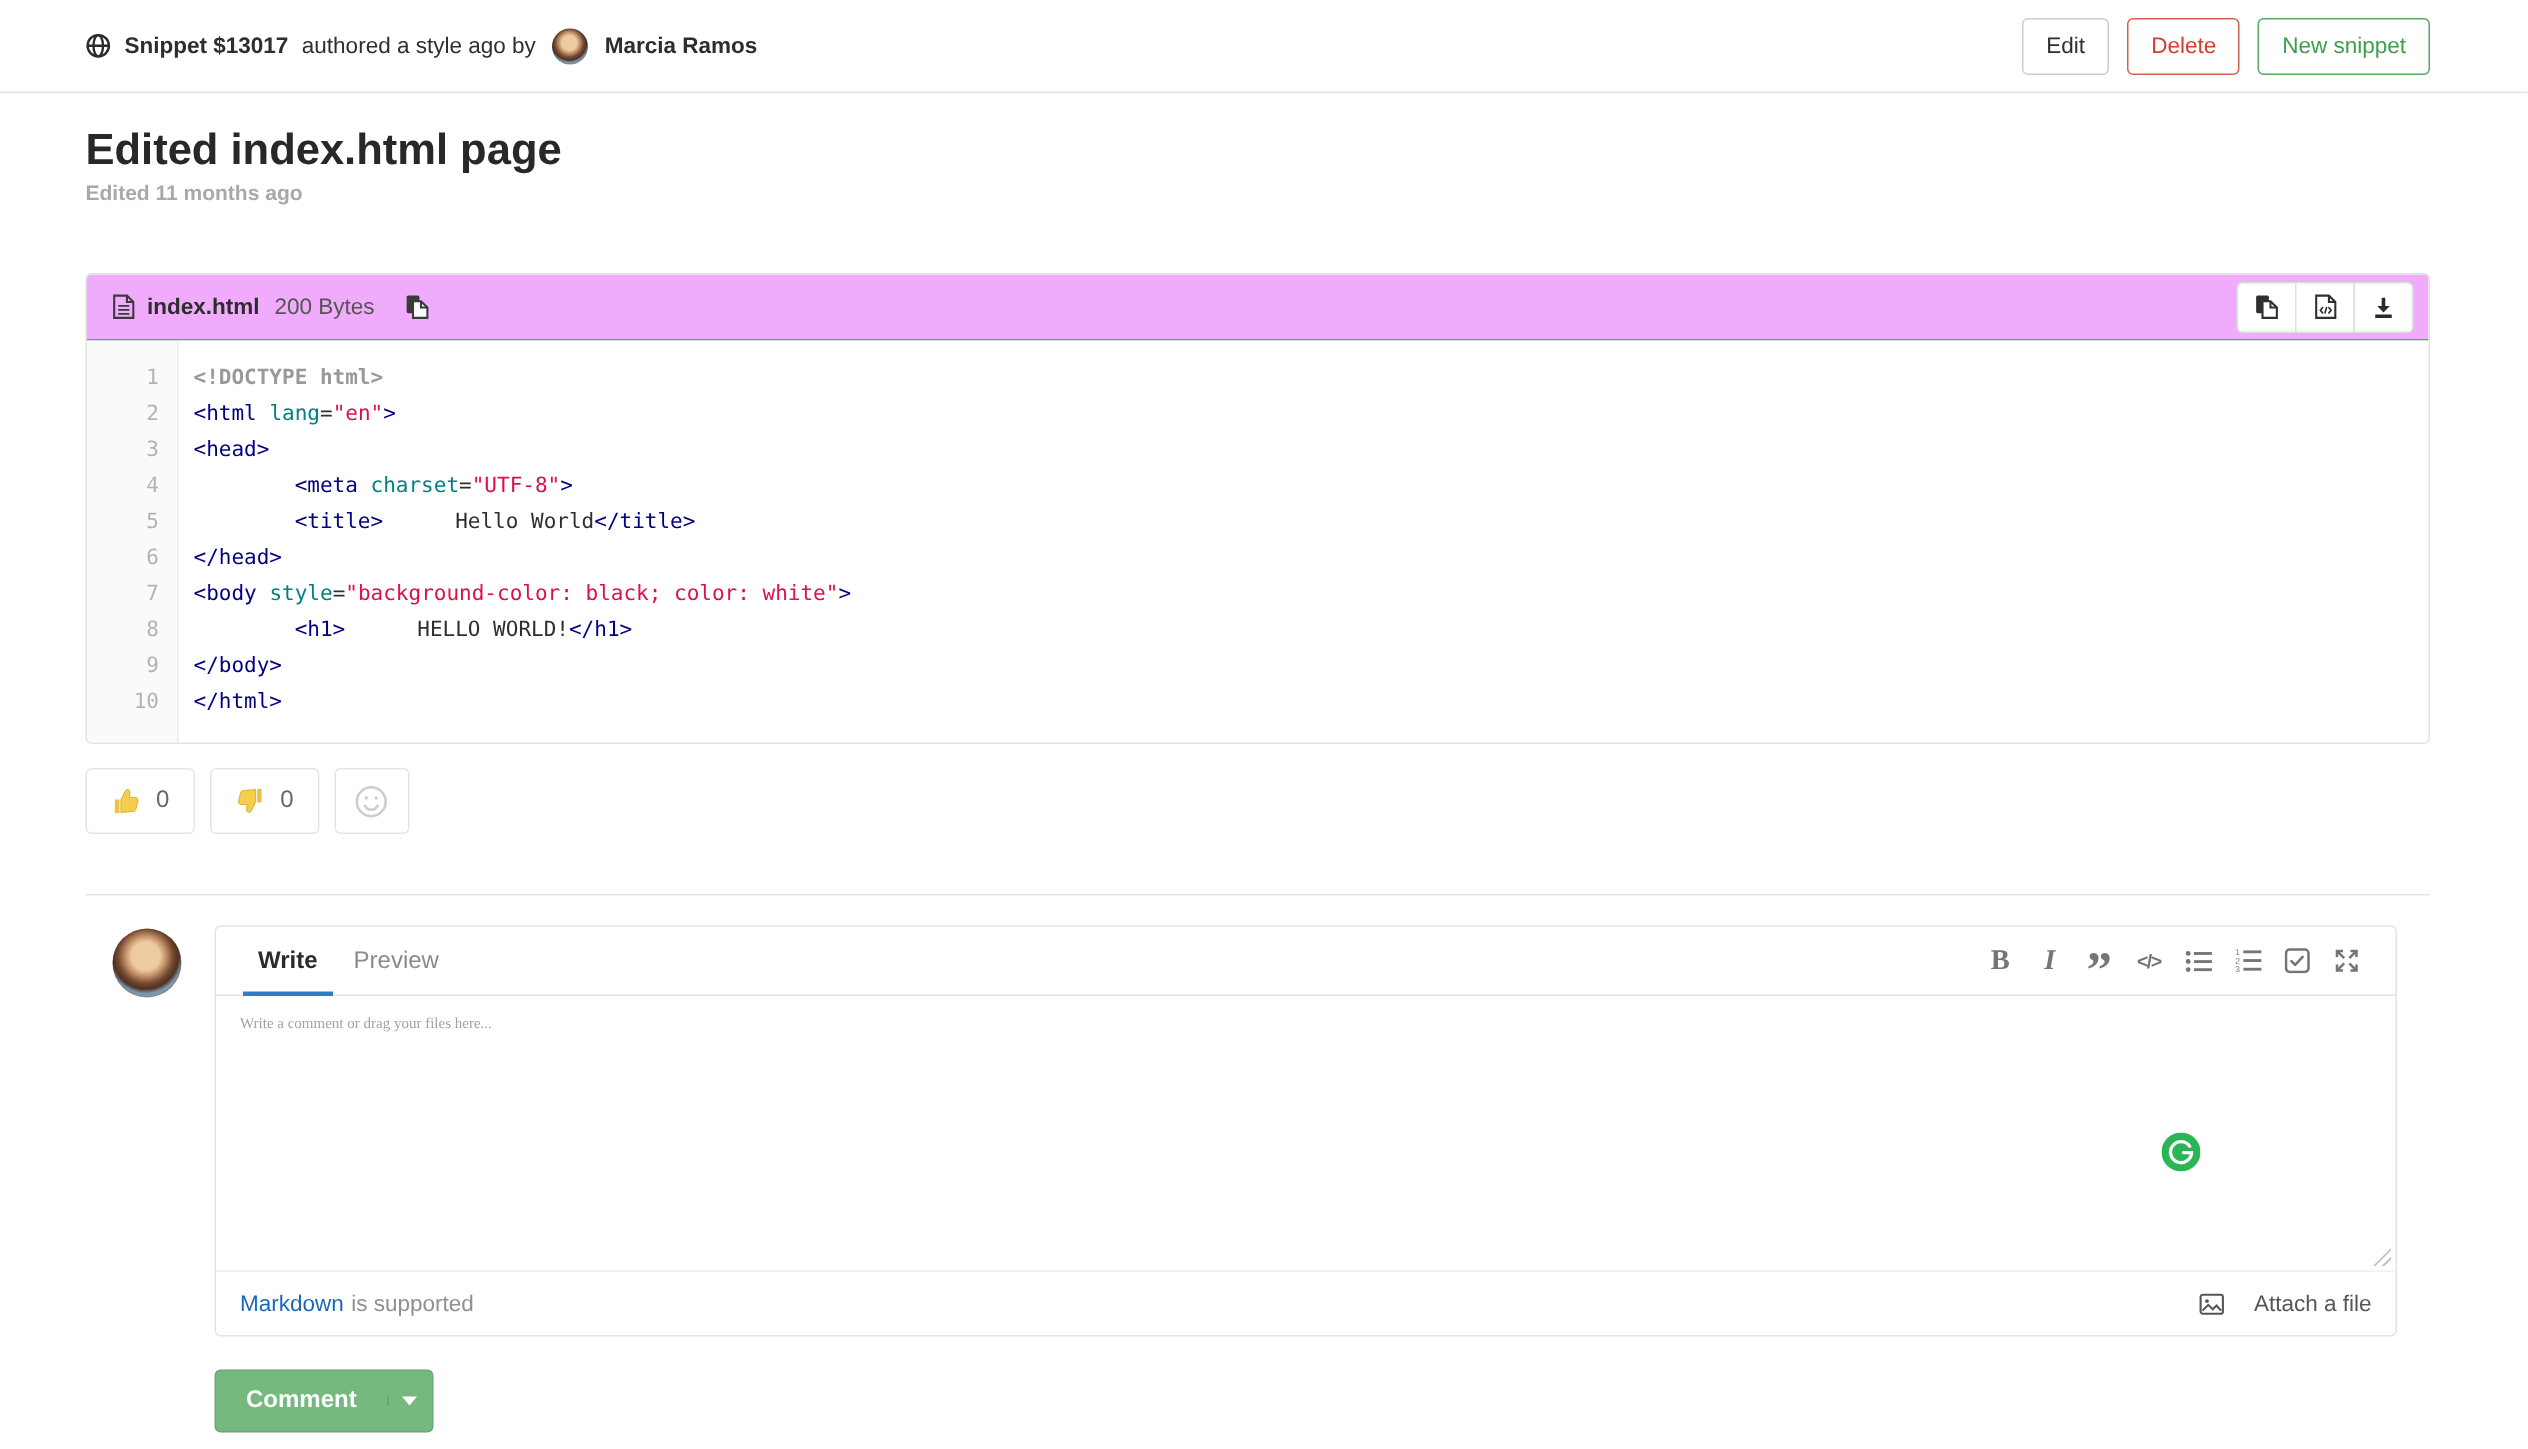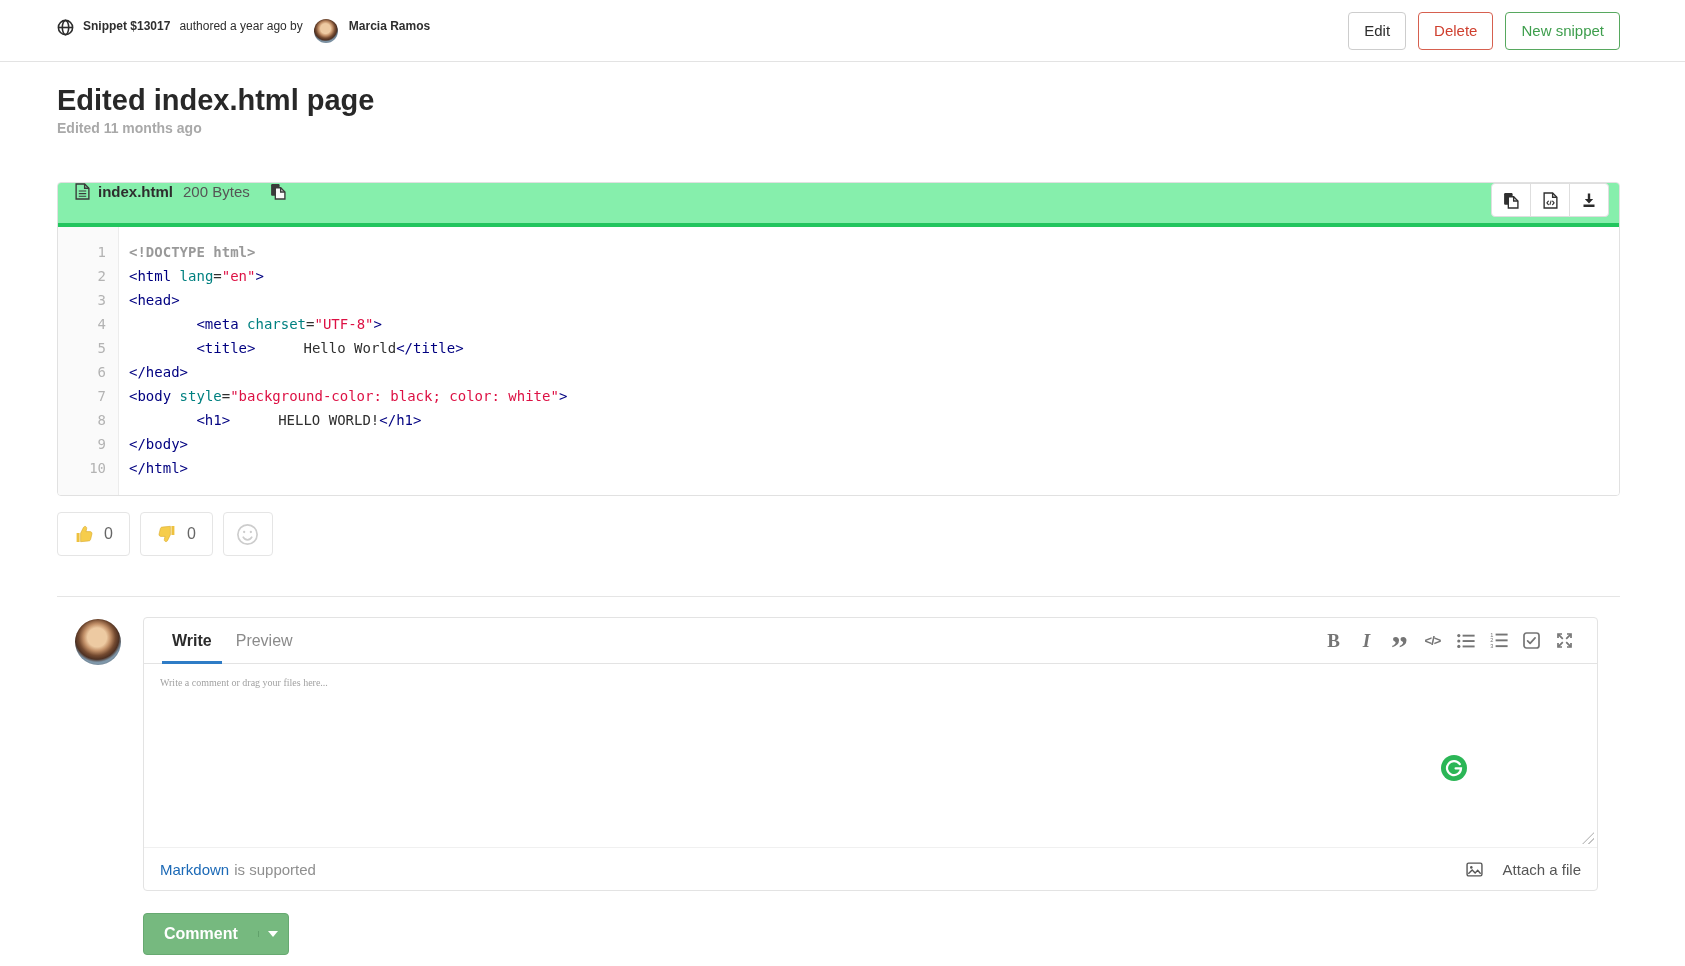--- a/index.html
+++ b/index.html
@@ -6,21 +6,21 @@
   html,body { margin:0; padding:0; }
   body {
     width:1685px; height:966px; background:#fff; overflow:hidden;
     font-family:"Liberation Sans", sans-serif; color:#2e2e2e;
     -webkit-font-smoothing:antialiased;
   }
 
   
   .topbar { height:62px; display:flex; align-items:center; padding:0 65px 0 57px;
             border-bottom:1px solid #e3e3e3; }
-  .topbar-left { display:flex; align-items:flex-start; gap:9px; font-size:12px; }
+  .topbar-left { display:flex; align-items:center; gap:9px; font-size:15px; }
   .topbar-left .bold { font-weight:700; }
   .avatar { border-radius:50%; display:inline-block; flex:0 0 auto;
     background:
       radial-gradient(circle at 48% 40%, #edcaa2 0 26%, #c29068 37%, #744a30 50%, #4e3123 60%, #7d95a8 68%, #a4b6c2 100%);
     box-shadow: inset 0 0 0 1px rgba(0,0,0,.08);
   }
   .avatar-sm { width:24px; height:24px; margin:0 2px; }
   .topbar-right { margin-left:auto; display:flex; gap:12px; }
   .btn { height:38px; padding:0 15px; border-radius:4px; background:#fff; font-size:15px;
          display:inline-flex; align-items:center; justify-content:center; cursor:pointer;
@@ -29,22 +29,22 @@
   .btn-delete { border-color:#d6604f; color:#cf3f2e; }
   .btn-new { border-color:#57a85f; color:#3e9e4d; }
 
   
   .main { padding:22px 65px 0 57px; }
   .snippet-title { font-size:29px; line-height:32px; font-weight:700; color:#282828; margin:0 0 4px; }
   .snippet-edited { font-size:14px; font-weight:600; color:#a9a9a9; }
 
   
   .file-box { margin-top:46px; border:1px solid #e1e1e1; border-radius:4px; overflow:hidden; }
-  .file-header { display:flex; align-items:flex-start; background:#86efac;
-                 border-bottom:4px solid #22c55e; height:44px; padding:0 10px 0 17px; }
+  .file-header { display:flex; align-items:center; background:#f0abfc;
+                 border-bottom:1px solid #22c55e; height:44px; padding:0 10px 0 17px; }
   .file-title { display:flex; align-items:center; gap:8px; font-size:15px; }
   .file-name { font-weight:700; color:#2d2d2d; }
   .file-size { color:#555; margin-left:2px; }
   .icon-plain { background:none; border:none; padding:0; margin-left:20px; cursor:pointer;
                 display:inline-flex; align-items:center; }
   .file-actions { margin-left:auto; display:flex; }
   .file-actions .icon-btn { width:40px; height:34px; background:#fff; border:1px solid #dedede;
       display:inline-flex; align-items:center; justify-content:center; cursor:pointer; margin-left:-1px; }
   .file-actions .icon-btn:first-child { border-radius:4px 0 0 4px; margin-left:0; }
   .file-actions .icon-btn:last-child { border-radius:0 4px 4px 0; }
@@ -118,21 +118,21 @@
 <div class="topbar">
   <div class="topbar-left">
     <span style="display:inline-flex;">
       <svg width="17" height="17" viewBox="0 0 16 16" fill="none" stroke="#2c2c2c" stroke-width="1.5">
         <circle cx="8" cy="8" r="6.7"></circle>
           <ellipse cx="8" cy="8" rx="3" ry="6.7"></ellipse>
           <path d="M1.4 8h13.2"></path>
       </svg>
     </span>
     <span class="bold">Snippet $13017</span>
-    <span>authored a year ago by</span>
+    <span>authored a style ago by</span>
     <span class="avatar avatar-sm"></span>
     <span class="bold">Marcia Ramos</span>
   </div>
   <div class="topbar-right">
     <button class="btn btn-edit">Edit</button>
     <button class="btn btn-delete">Delete</button>
     <button class="btn btn-new">New snippet</button>
   </div>
 </div>
 

